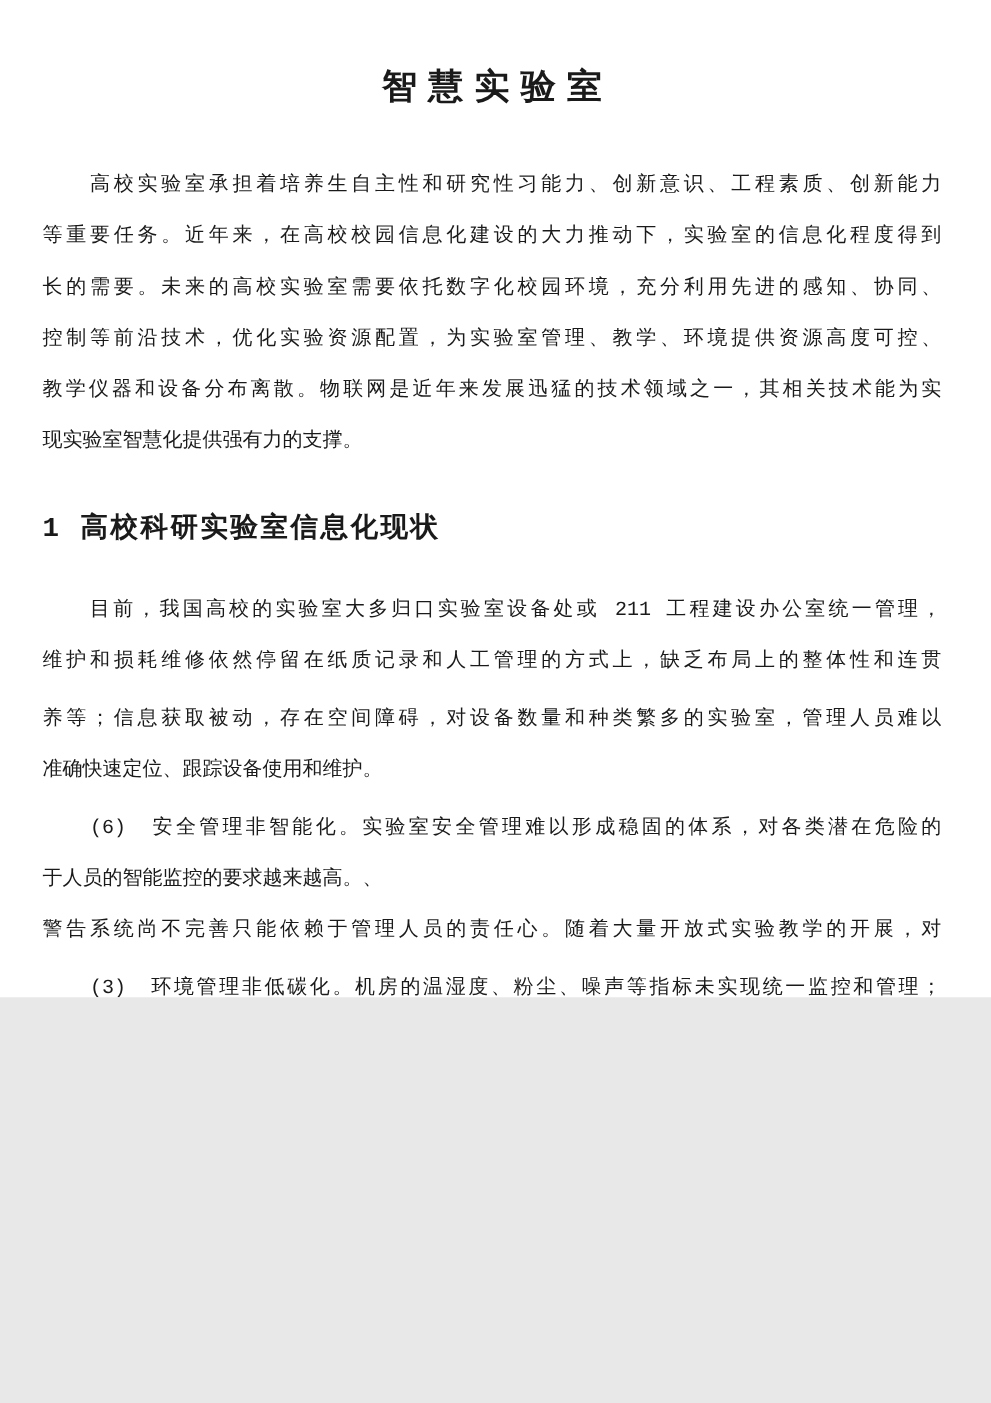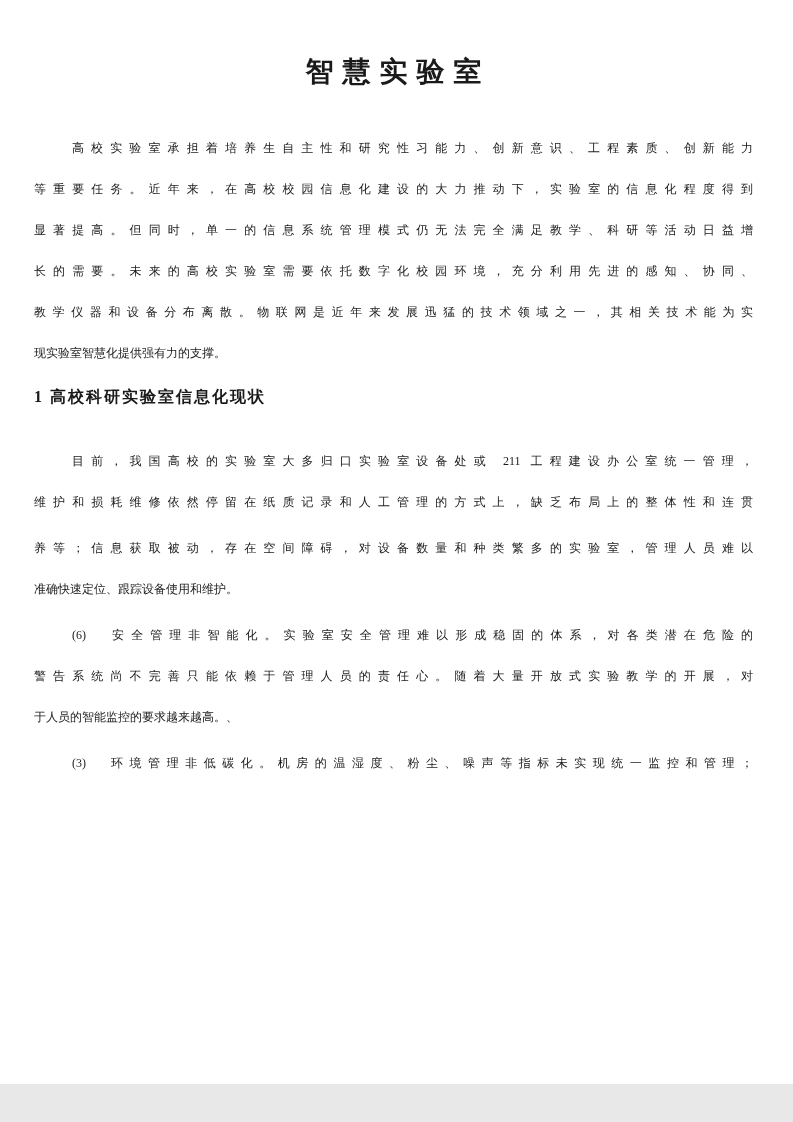--- a/index.html
+++ b/index.html
@@ -3,48 +3,48 @@
 <meta charset="utf-8">
 <style>
   html, body {
     margin: 0;
     padding: 0;
     background: #e8e8e8;
   }
   .page {
     position: relative;
     width: 793px;
-    height: 1084px;
+    height: 798px;
     margin: 0 auto;
     background: var(--page-background, #ffffff);
     color: var(--text, #1a1a1a);
-    font-family: Liberation Serif, serif;
+    font-family: Liberation Mono, monospace;
     box-sizing: border-box;
     padding: 52px 40px 0 34px;
     overflow: hidden;
   }
   .doc-title {
     margin: 0 0 36px 0;
     font-size: 28px;
     line-height: 40px;
     font-weight: 700;
     text-align: center;
     letter-spacing: 9px;
     text-indent: 9px; 
   }
   .section-heading {
-    margin: 8px 0 0 0;
-    font-size: 16px;
+    margin: 35px 0 0 0;
+    font-size: 22px;
     line-height: 30px;
     font-weight: 700;
     letter-spacing: 2px;
   }
   .para {
     margin: 0;
-    font-size: 12px;
+    font-size: 16px;
   }
   .para.after-heading { margin-top: 29px; }
   .para.problem-item { margin-top: 5px; }
   .line {
     line-height: 41px;
     text-align: justify;
     text-align-last: justify;
   }
   .line.first { padding-left: 38px; }
   .line.last { text-align-last: left; }
@@ -52,41 +52,41 @@
 </head>
 <body>
 
 <div class="page">
 
   <h1 class="doc-title">智慧实验室</h1>
 
   <div class="para">
       <div class="line first">高校实验室承担着培养生自主性和研究性习能力、创新意识、工程素质、创新能力</div>
       <div class="line">等重要任务。近年来，在高校校园信息化建设的大力推动下，实验室的信息化程度得到</div>
-      <div class="line">显著提高。但同时，单一的信息系统管理模式仍无法完全满足教学、科研等活动日益增</div>
       <div class="line">长的需要。未来的高校实验室需要依托数字化校园环境，充分利用先进的感知、协同、</div>
+      <div class="line">控制等前沿技术，优化实验资源配置，为实验室管理、教学、环境提供资源高度可控、</div>
       <div class="line">教学仪器和设备分布离散。物联网是近年来发展迅猛的技术领域之一，其相关技术能为实</div>
       <div class="line last">现实验室智慧化提供强有力的支撑。</div>
     </div>
 
   <h2 class="section-heading">1 高校科研实验室信息化现状</h2>
 
   <div class="para after-heading">
       <div class="line first">目前，我国高校的实验室大多归口实验室设备处或 211 工程建设办公室统一管理，</div>
       <div class="line">维护和损耗维修依然停留在纸质记录和人工管理的方式上，缺乏布局上的整体性和连贯</div>
     </div>
 
   <div class="para problem-item">
       <div class="line">养等；信息获取被动，存在空间障碍，对设备数量和种类繁多的实验室，管理人员难以</div>
       <div class="line last">准确快速定位、跟踪设备使用和维护。</div>
     </div>
 
   <div class="para problem-item">
       <div class="line first">(6)　安全管理非智能化。实验室安全管理难以形成稳固的体系，对各类潜在危险的</div>
+      <div class="line last">于人员的智能监控的要求越来越高。、</div>
       <div class="line">警告系统尚不完善只能依赖于管理人员的责任心。随着大量开放式实验教学的开展，对</div>
-      <div class="line last">于人员的智能监控的要求越来越高。、</div>
     </div>
 
   <div class="para problem-item">
       <div class="line first">(3)　环境管理非低碳化。机房的温湿度、粉尘、噪声等指标未实现统一监控和管理；</div>
     </div>
 
 </div>
 
 </body></html>

